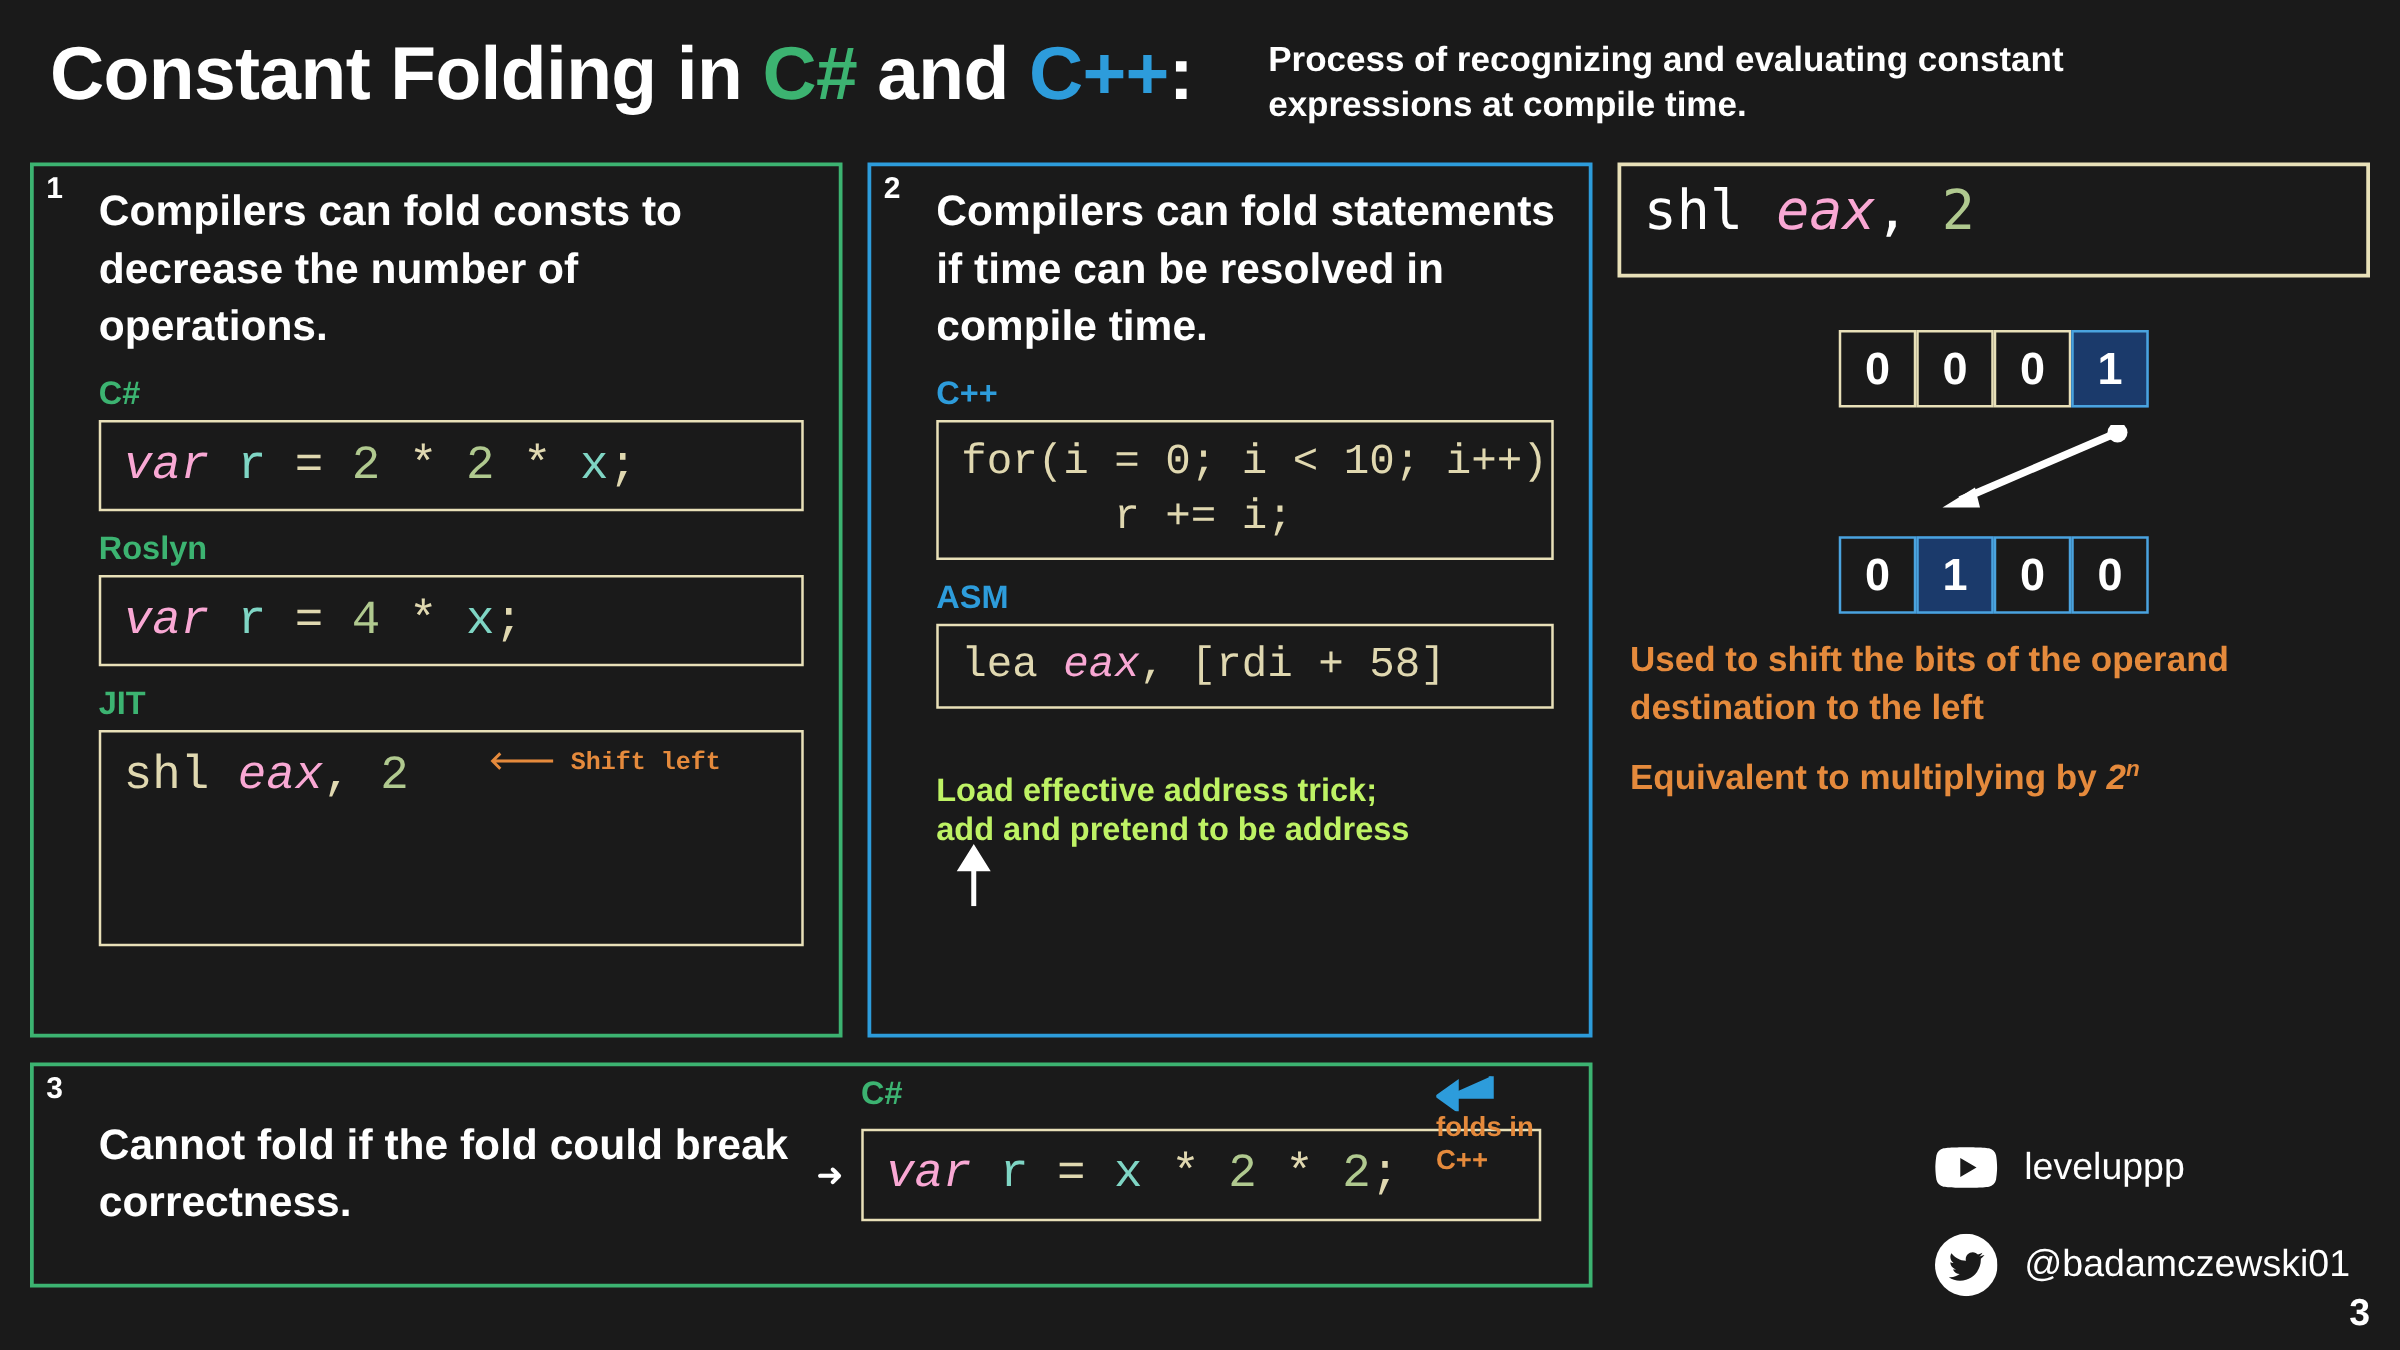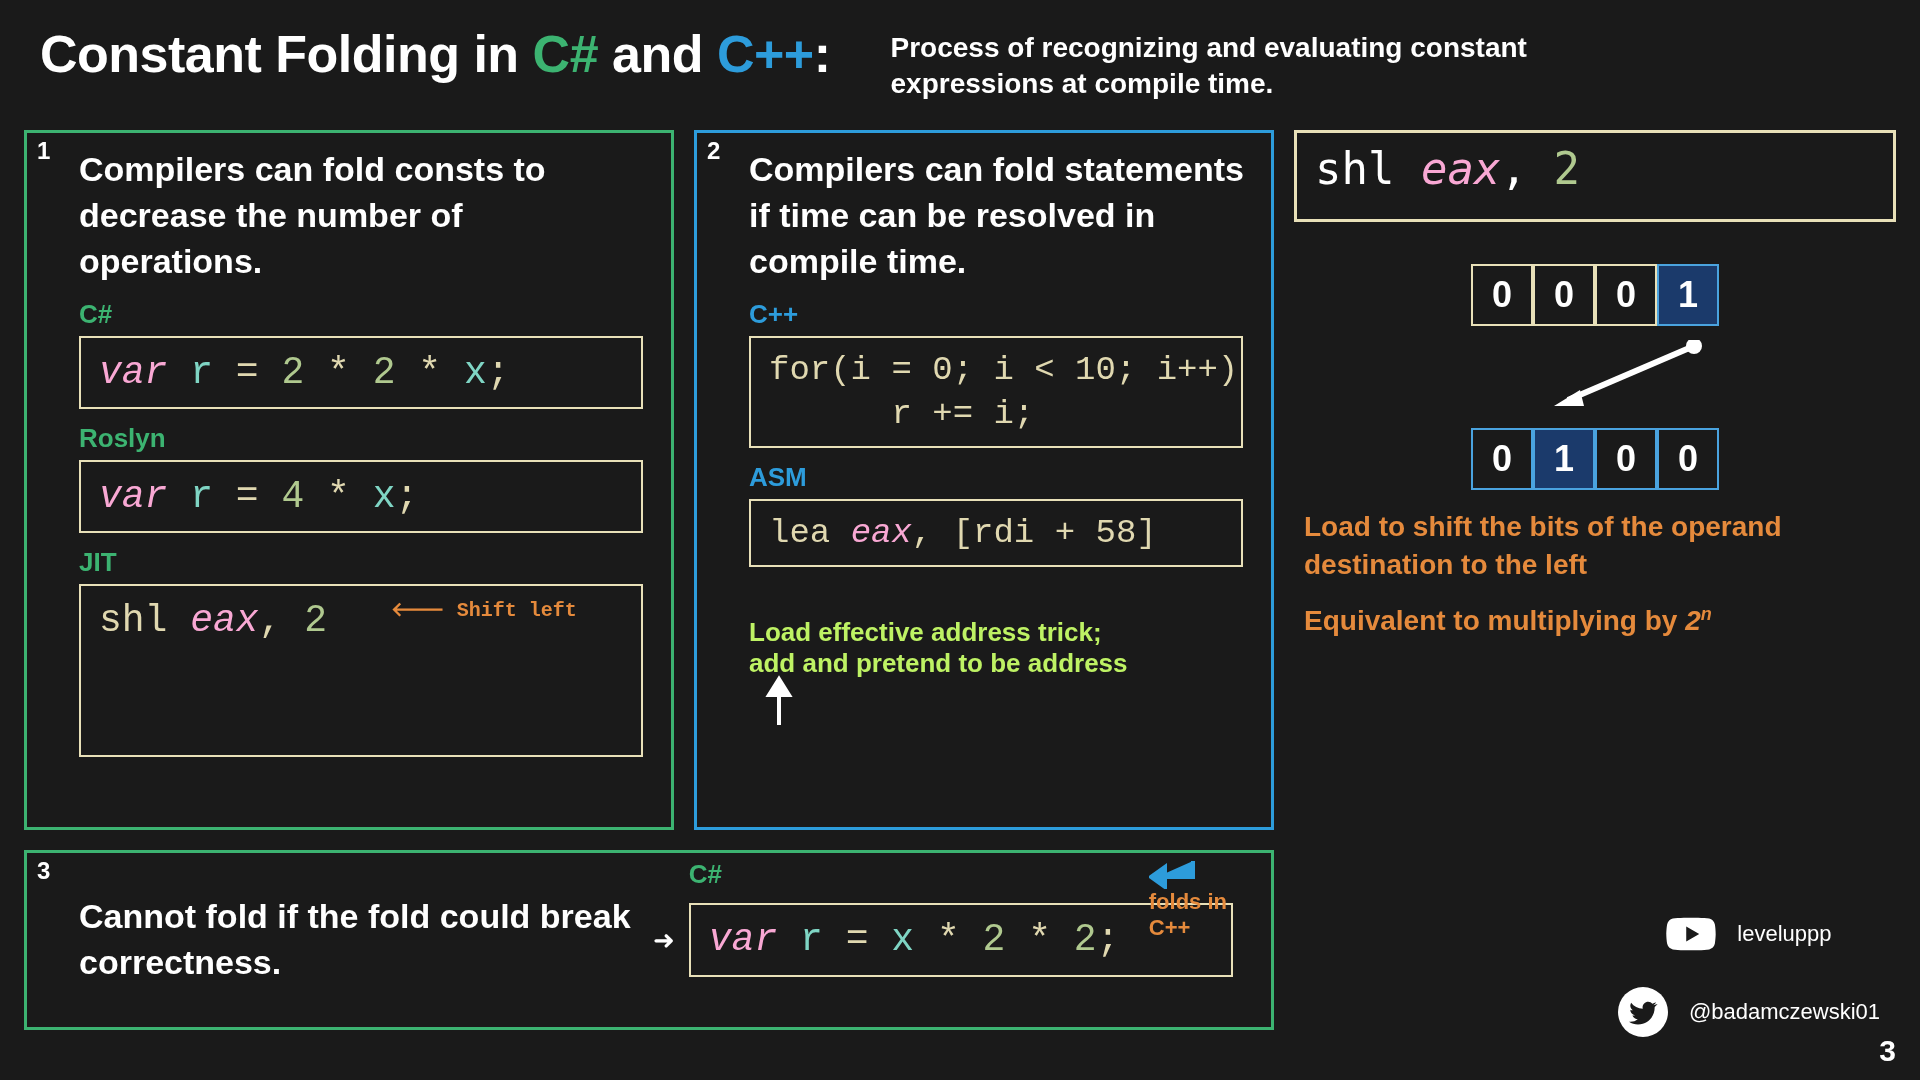--- a/index.html
+++ b/index.html
@@ -6,21 +6,21 @@
   body {
     width: 1920px;
     height: 1080px;
     background: #1a1a1a;
     font-family: 'Segoe UI', Arial, sans-serif;
     color: #fff;
     position: relative;
     overflow: hidden;
   }
   .title-row { display: flex; align-items: flex-start; padding: 24px 40px 10px 40px; gap: 60px; }
-  .title { font-size: 52px; font-weight: 700; letter-spacing: -0.5px; }
+  .title { font-size: 60px; font-weight: 700; letter-spacing: -0.5px; }
   .title .csharp { color: #3cb371; }
   .title .cpp { color: #2d9cdb; }
   .subtitle { font-size: 28px; font-weight: 600; line-height: 1.3; padding-top: 6px; max-width: 640px; }
   .grid { position: absolute; top: 130px; left: 24px; right: 24px; bottom: 24px; }
   .panel { position: absolute; border: 3px solid; padding: 14px 18px; }
   .panel-green { border-color: #3cb371; }
   .panel-blue  { border-color: #2d9cdb; }
   .panel-yellow{ border-color: #e8e0b8; }
   .panel-num { position: absolute; top: 4px; left: 10px; font-size: 24px; font-weight: 800; }
   .panel-text { font-size: 34px; font-weight: 600; line-height: 1.35; margin-left: 34px; margin-bottom: 14px; }
@@ -41,21 +41,21 @@
   .arrow-svg { position: absolute; }
   .bitrow { display: flex; margin: 14px auto; width: fit-content; }
   .bitcell {
     width: 62px; height: 62px; border: 2px solid #e8e0b8; display:flex;
     align-items:center; justify-content:center; font-size: 36px; font-weight: 600;
   }
   .bitcell.hl  { background: #1b3a6b; border-color: #4aa3df; }
   .bitrow.blue .bitcell { border-color: #4aa3df; }
   .pagenum { position: absolute; right: 24px; bottom: 12px; font-size: 30px; font-weight: 700; }
   .social { position: absolute; right: 40px; bottom: 40px; display:flex; flex-direction:column; gap:22px; }
-  .social-row { display:flex; align-items:center; gap:18px; font-size: 22px; font-weight: 500; justify-content: center; }
+  .social-row { display:flex; align-items:center; gap:18px; font-size: 30px; font-weight: 500; }
   .icon-box { width:56px; height:56px; display:flex; align-items:center; justify-content:center; }
   .shl-note { color:#e58a3c; font-size:28px; font-weight:600; line-height:1.35; margin: 18px 10px 10px 10px; }
   .shl-note .exp { font-style: italic; }
 </style>
 </head>
 <body>
 
 <div class="title-row">
   <div class="title">
     <span>Constant Folding in </span><span class="csharp">C#</span><span> and </span><span class="cpp">C++</span><span>:</span>
@@ -108,21 +108,21 @@
       <circle cx="400" cy="6" r="8" fill="#fff"></circle>
       <line x1="400" y1="6" x2="274" y2="60" stroke="#fff" stroke-width="6"></line>
       <polygon points="260,66 286,50 290,66" fill="#fff"></polygon>
     </svg>
     <div class="bitrow blue">
       <div class="bitcell">0</div>
       <div class="bitcell hl">1</div>
       <div class="bitcell">0</div>
       <div class="bitcell">0</div>
     </div>
-    <div class="shl-note">Load to shift the bits of the operand destination to the left</div>
+    <div class="shl-note">Used to shift the bits of the operand destination to the left</div>
     <div class="shl-note">
       <span>Equivalent to multiplying by </span><span class="exp">2</span><sup class="exp" style="font-size:18px">n</sup>
     </div>
   </div>
 
   <div class="panel panel-green" style="left:0; top:720px; width:1250px; height:180px; display:flex; align-items:center">
     <div class="panel-num">3</div>
     <div class="panel-text" style="margin:0 0 0 34px; flex:0 0 560px">Cannot fold if the fold could break correctness.</div>
     <span style="font-size:26px; margin:0 14px">➜</span>
     <div style="flex:1; position:relative">

